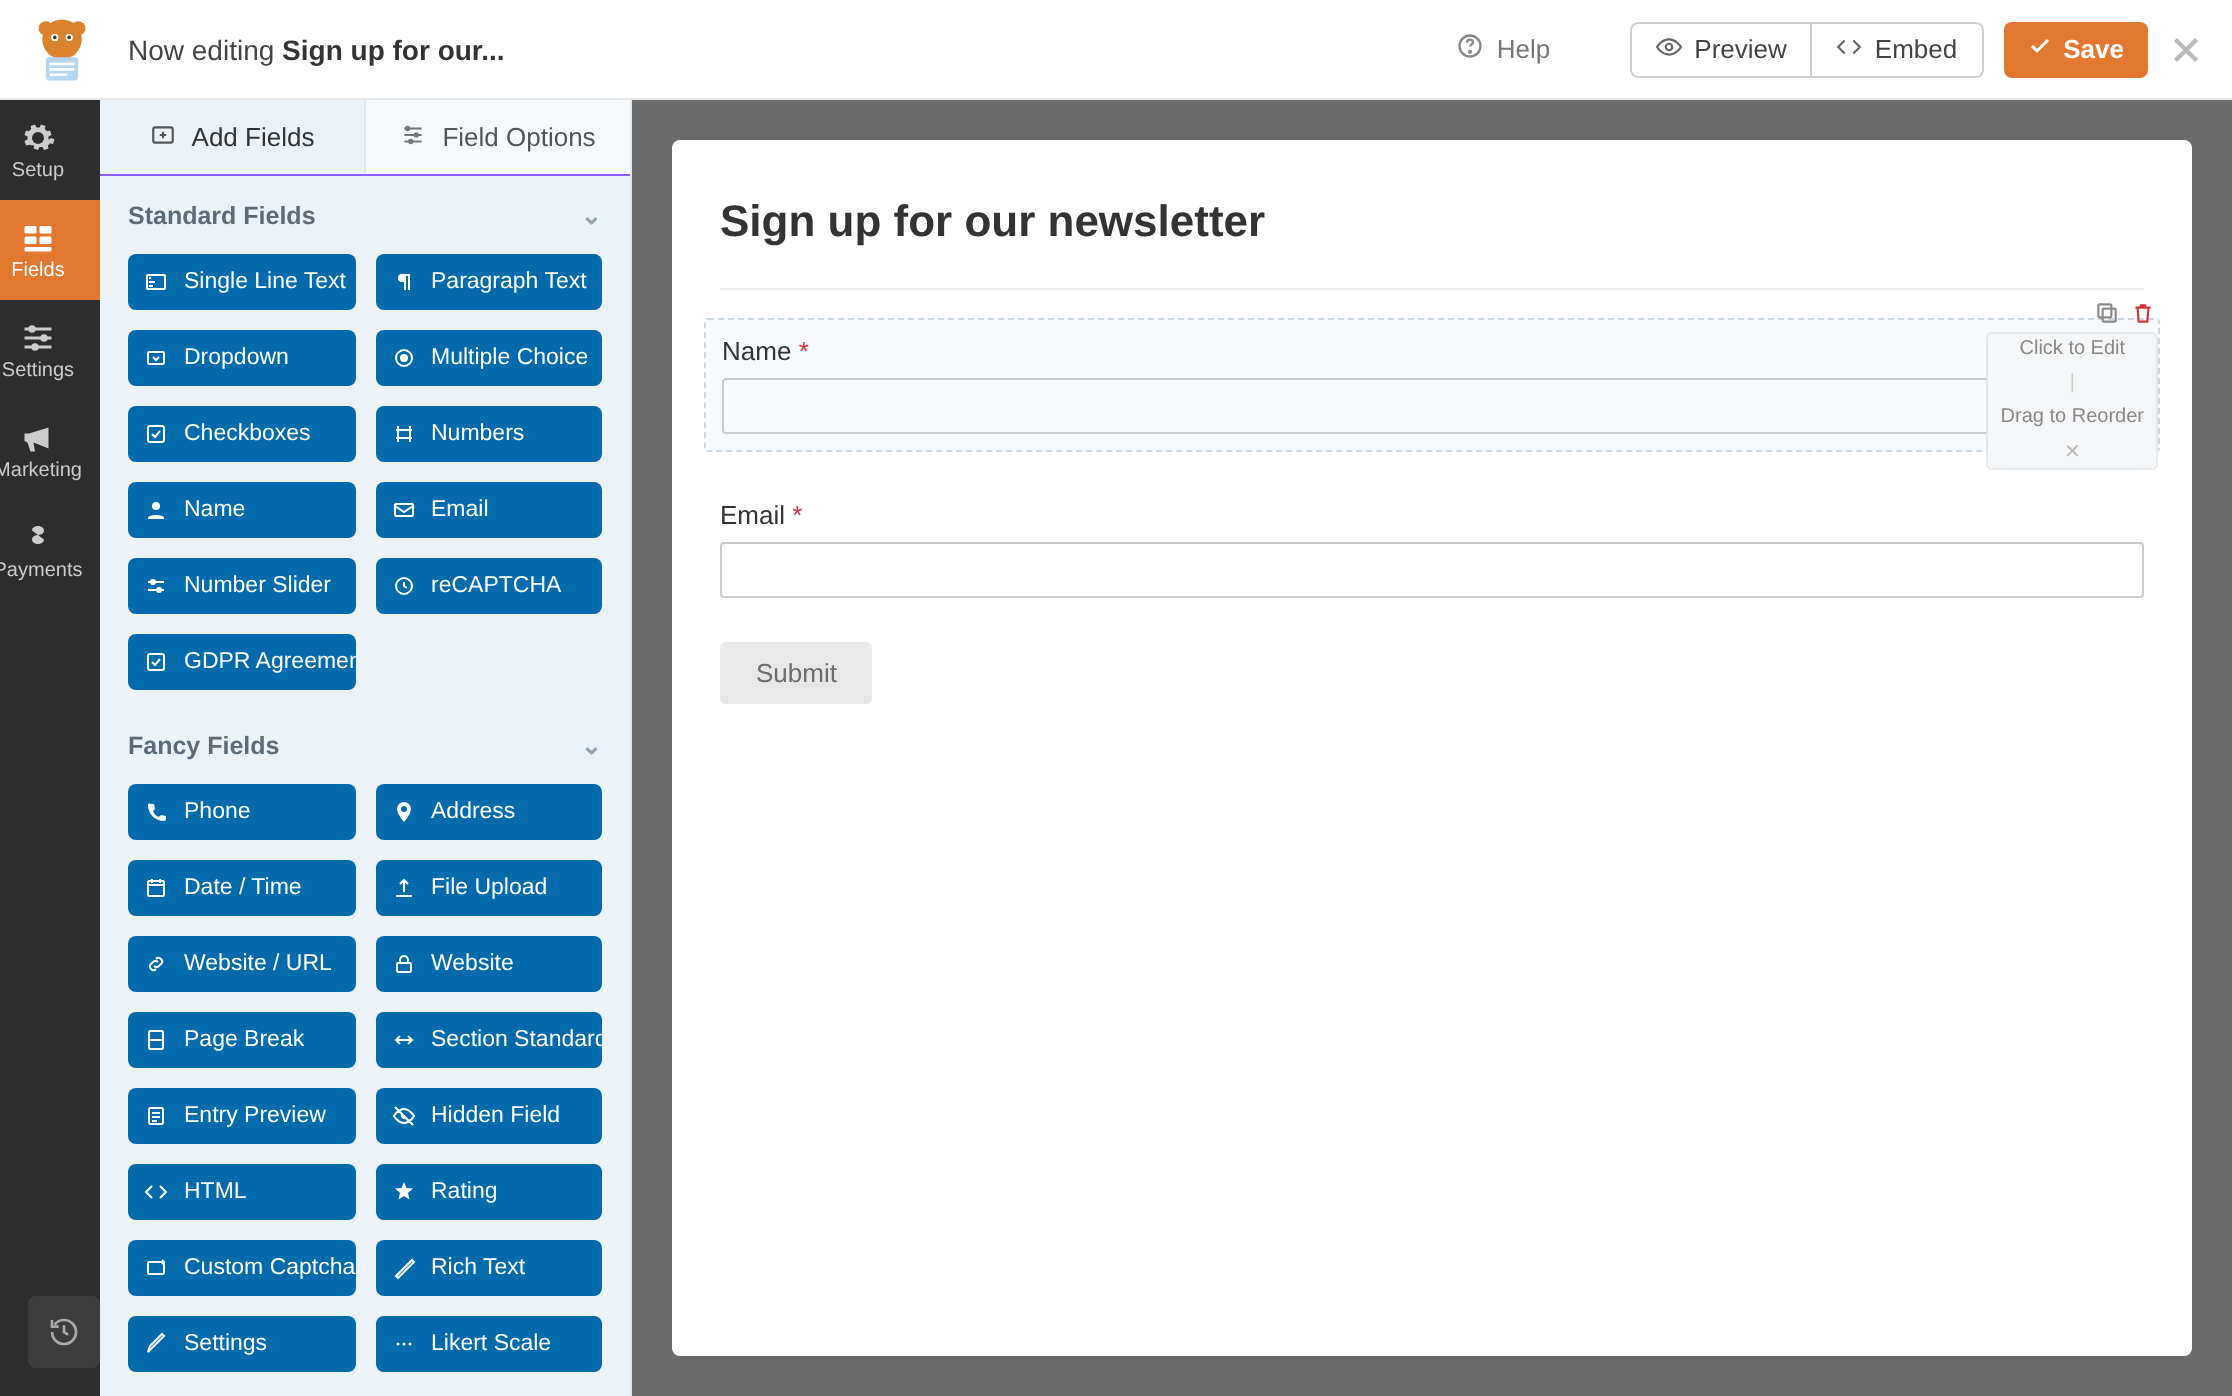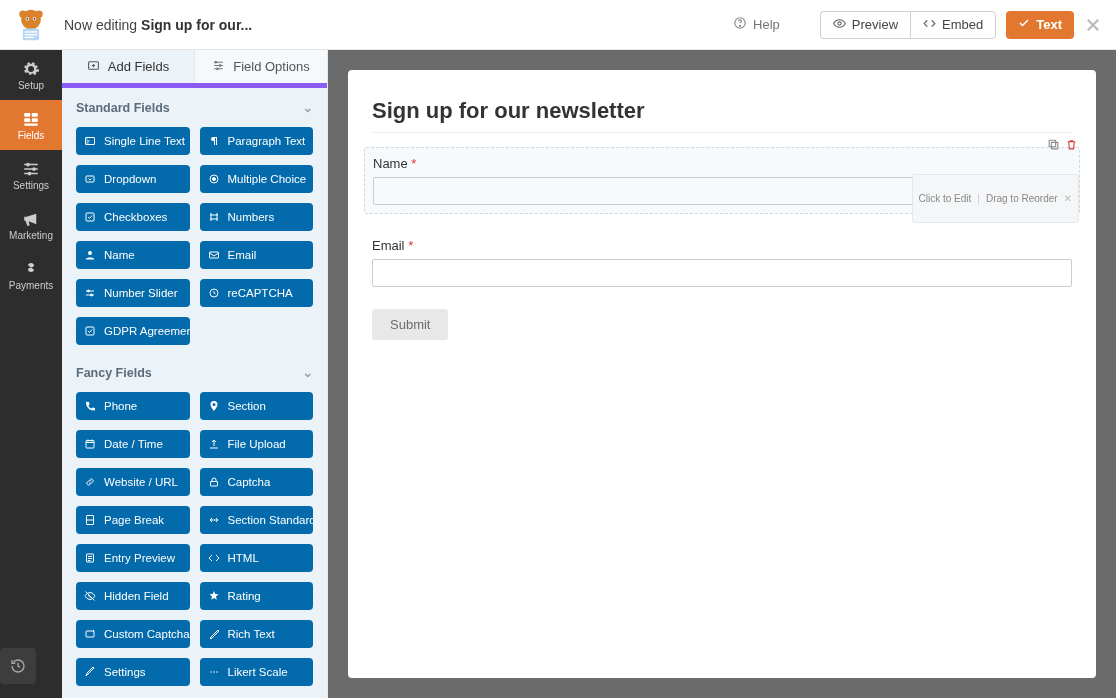--- a/index.html
+++ b/index.html
@@ -14,50 +14,50 @@
   .help { display: flex; align-items: center; gap: 6px; color: #777; cursor: pointer; }
   .btn { display: inline-flex; align-items: center; gap: 6px; height: 28px; padding: 0 12px; border: 1px solid #d0d0d0; background: #fff; border-radius: 4px; color: #444; font-size: 13px; cursor: pointer; }
   .btn-group { display: inline-flex; padding-left: 30px; }
   .btn-group .btn:first-child { border-top-right-radius: 0; border-bottom-right-radius: 0; border-right: none; }
   .btn-group .btn:last-child { border-top-left-radius: 0; border-bottom-left-radius: 0; }
   .btn-primary { background: #e27730; color: #fff; border: none; font-weight: 600; }
   .close-x { color: #bbb; cursor: pointer; display:flex; align-items:center; }
 
   .main { display: flex; height: calc(698px - 50px); }
 
-  .navrail { width: 62px; background: #2d2d2d; display: flex; flex-direction: column; align-items: flex-start; padding-top: 0; }
+  .navrail { width: 50px; background: #2d2d2d; display: flex; flex-direction: column; align-items: flex-end; padding-top: 0; }
   .nav-item { width: 62px; height: 50px; display: flex; flex-direction: column; align-items: center; justify-content: center; color: #ccc; font-size: 10px; cursor: pointer; gap: 2px; }
   .nav-item svg { width: 18px; height: 18px; }
   .nav-item.active { background: #e27730; color: #fff; }
   .nav-spacer { flex: 1; }
   .nav-history { width: 36px; height: 36px; border-radius: 4px; background: rgba(255,255,255,0.08); display:flex; align-items:center; justify-content:center; margin-bottom: 14px; color:#ccc; cursor:pointer;}
 
   .panel { width: 266px; background: #ebf3f9; border-right: 1px solid #e1e8ee; display: flex; flex-direction: column; overflow: hidden; }
-  .tabs { display: flex; height: 38px; border-bottom: 5px solid #8b5cf6; background: #f5f9fc; }
+  .tabs { display: flex; height: 38px; border-bottom: 1px solid #8b5cf6; background: #f5f9fc; }
   .tab { flex: 1; display: flex; align-items: center; justify-content: center; gap: 8px; font-size: 13px; color: #555; cursor: pointer; }
   .tab.active { background: #ebf3f9; color: #333; font-weight: 500; border-right: 1px solid #e1e8ee; }
   .panel-scroll { overflow-y: auto; }
   .section-header { display: flex; align-items: center; justify-content: space-between; padding: 12px 14px 8px; font-size: 12.5px; font-weight: 600; color: #5c6b79; cursor: pointer; }
   .chevron { color: #94a3b1; }
   .field-grid { display: grid; grid-template-columns: 1fr 1fr; gap: 10px 10px; padding: 4px 14px 8px; }
   .field-btn { display: flex; align-items: center; gap: 8px; height: 28px; background: #036aab; color: #fff; border-radius: 4px; padding: 0 8px; font-size: 11.5px; cursor: grab; white-space: nowrap; overflow:hidden; }
   .field-btn svg { width: 12px; height: 12px; flex-shrink: 0; }
 
   .canvas-wrap { flex: 1; background: #6b6b6b; padding: 20px; overflow: auto; }
   .canvas { background: #fff; border-radius: 4px; padding: 28px 24px 40px; min-height: 100%; position: relative; }
-  .form-title { font-size: 22px; font-weight: 700; color: #333; margin-bottom: 8px; }
+  .form-title { font-size: 22px; font-weight: 700; color: #333; margin-bottom: 20px; }
   .title-divider { border-bottom: 1px solid #eee; margin-bottom: 14px; }
   .form-field { margin-bottom: 22px; position: relative; padding-top: 2px; }
   .form-field.selected { border: 1px dashed #cfd8e0; background: #f7fafd; border-radius: 2px; padding: 8px; margin-left:-8px; margin-right:-8px; }
   .field-label { font-size: 13px; color: #333; margin-bottom: 6px; display: block; }
   .req { color: #d63638; }
   .field-input { width: 100%; height: 28px; border: 1px solid #ccc; border-radius: 2px; }
   .field-toolbar { position: absolute; top: -12px; right: 0; display: flex; gap: 2px; }
   .field-toolbar .tool { width: 16px; height: 16px; display:flex; align-items:center; justify-content:center; cursor:pointer; }
-  .hint { position: absolute; right: 0; bottom: -10px; background: #f4f6f8; border: 1px solid #e5e8eb; border-radius: 3px; font-size: 10px; color: #888; padding: 18px 6px; display:flex; align-items:center; gap:6px; }
+  .hint { position: absolute; right: 0; bottom: -10px; background: #f4f6f8; border: 1px solid #e5e8eb; border-radius: 3px; font-size: 10px; color: #888; padding: 2px 6px; display:flex; align-items:center; gap:6px;flex-direction:column; }
   .hint .sep { color:#ccc; }
   .hint-close { color:#bbb; cursor:pointer; }
   .submit-btn { display: inline-block; background: #e8e8e8; color: #6c6c6c; border-radius: 3px; padding: 8px 18px; font-size: 13px; cursor: pointer; }
 </style>
 </head>
 <body>
 
 <div class="topbar">
   <div class="logo">
     <svg viewBox="0 0 40 40" width="36" height="36">
@@ -100,21 +100,21 @@
         <span><svg width="13" height="13" viewBox="0 0 24 24" fill="none" stroke="#666" stroke-width="2">
               <path d="M8 6l-6 6 6 6M16 6l6 6-6 6"></path>
             </svg></span>
         <span>Embed</span>
       </button>
     </div>
     <button class="btn btn-primary">
       <span><svg width="12" height="12" viewBox="0 0 24 24" fill="none" stroke="#fff" stroke-width="3">
             <path d="M4 12l5 5L20 6"></path>
           </svg></span>
-      <span>Text</span>
+      <span>Save</span>
     </button>
     <span class="close-x">
       <svg width="18" height="18" viewBox="0 0 24 24" fill="none" stroke="#bbb" stroke-width="3">
           <path d="M5 5l14 14M19 5L5 19"></path>
         </svg>
     </span>
   </div>
 </div>
 
 <div class="main">
@@ -302,21 +302,21 @@
               </svg>
             </span>
             <span>Phone</span>
           </div>
           <div class="field-btn">
             <span style="width: 12px; height: 12px; display: inline-flex;">
               <svg viewBox="0 0 24 24" fill="#fff">
                 <path d="M12 2a7 7 0 00-7 7c0 5 7 13 7 13s7-8 7-13a7 7 0 00-7-7zm0 10a3 3 0 110-6 3 3 0 010 6z"></path>
               </svg>
             </span>
-            <span>Section</span>
+            <span>Address</span>
           </div>
           <div class="field-btn">
             <span style="width: 12px; height: 12px; display: inline-flex;">
               <svg viewBox="0 0 24 24" stroke="#fff" stroke-width="2" fill="none">
                 <rect x="4" y="5" width="16" height="15" rx="1"></rect>
                 <path d="M4 9h16M8 3v4M16 3v4"></path>
               </svg>
             </span>
             <span>Date / Time</span>
           </div>
@@ -336,21 +336,21 @@
             </span>
             <span>Website / URL</span>
           </div>
           <div class="field-btn">
             <span style="width: 12px; height: 12px; display: inline-flex;">
               <svg viewBox="0 0 24 24" stroke="#fff" stroke-width="2" fill="none">
                 <rect x="5" y="11" width="14" height="9" rx="1"></rect>
                 <path d="M8 11V8a4 4 0 018 0v3"></path>
               </svg>
             </span>
-            <span>Captcha</span>
+            <span>Website</span>
           </div>
           <div class="field-btn">
             <span style="width: 12px; height: 12px; display: inline-flex;">
               <svg viewBox="0 0 24 24" stroke="#fff" stroke-width="2" fill="none">
                 <rect x="5" y="3" width="14" height="18" rx="1"></rect>
                 <path d="M5 12h14"></path>
               </svg>
             </span>
             <span>Page Break</span>
           </div>
@@ -367,32 +367,32 @@
               <svg viewBox="0 0 24 24" stroke="#fff" stroke-width="2" fill="none">
                 <rect x="5" y="4" width="14" height="16" rx="1"></rect>
                 <path d="M8 9h8M8 13h8M8 17h5"></path>
               </svg>
             </span>
             <span>Entry Preview</span>
           </div>
           <div class="field-btn">
             <span style="width: 12px; height: 12px; display: inline-flex;">
               <svg viewBox="0 0 24 24" stroke="#fff" stroke-width="2" fill="none">
+                <path d="M3 3l18 18M10 10a3 3 0 004 4M2 12s4-7 10-7 10 7 10 7-4 7-10 7-10-7-10-7z"></path>
+              </svg>
+            </span>
+            <span>Hidden Field</span>
+          </div>
+          <div class="field-btn">
+            <span style="width: 12px; height: 12px; display: inline-flex;">
+              <svg viewBox="0 0 24 24" stroke="#fff" stroke-width="2" fill="none">
                 <path d="M8 6l-6 6 6 6M16 6l6 6-6 6"></path>
               </svg>
             </span>
             <span>HTML</span>
-          </div>
-          <div class="field-btn">
-            <span style="width: 12px; height: 12px; display: inline-flex;">
-              <svg viewBox="0 0 24 24" stroke="#fff" stroke-width="2" fill="none">
-                <path d="M3 3l18 18M10 10a3 3 0 004 4M2 12s4-7 10-7 10 7 10 7-4 7-10 7-10-7-10-7z"></path>
-              </svg>
-            </span>
-            <span>Hidden Field</span>
           </div>
           <div class="field-btn">
             <span style="width: 12px; height: 12px; display: inline-flex;">
               <svg viewBox="0 0 24 24" fill="#fff">
                 <path d="M12 2l2.5 6 6.5.5-5 4.5 1.5 6.5L12 16l-5.5 3.5L8 13 3 8.5 9.5 8z"></path>
               </svg>
             </span>
             <span>Rating</span>
           </div>
           <div class="field-btn">

